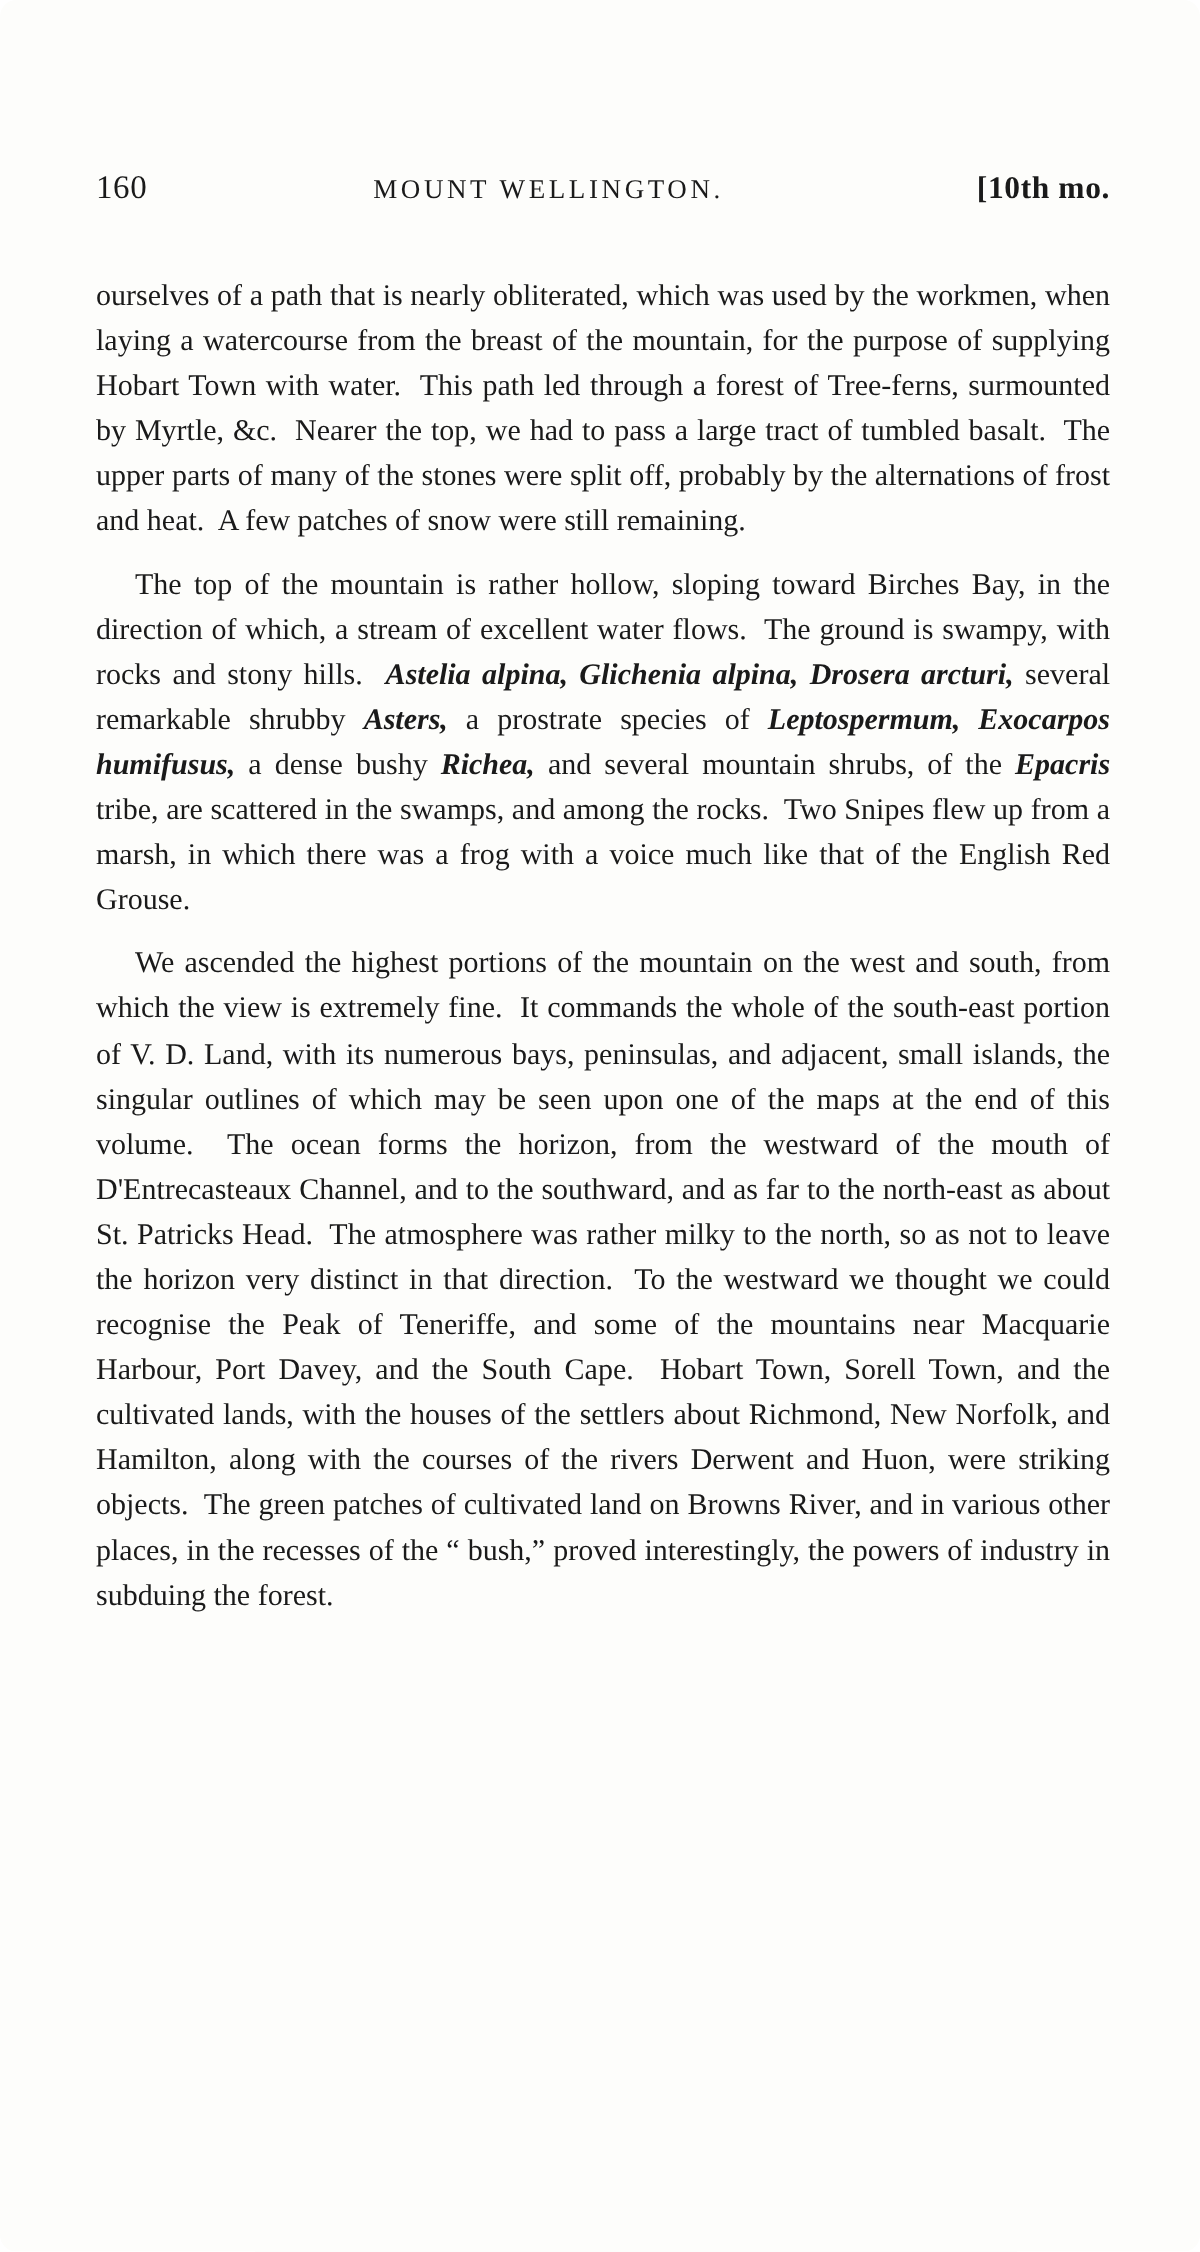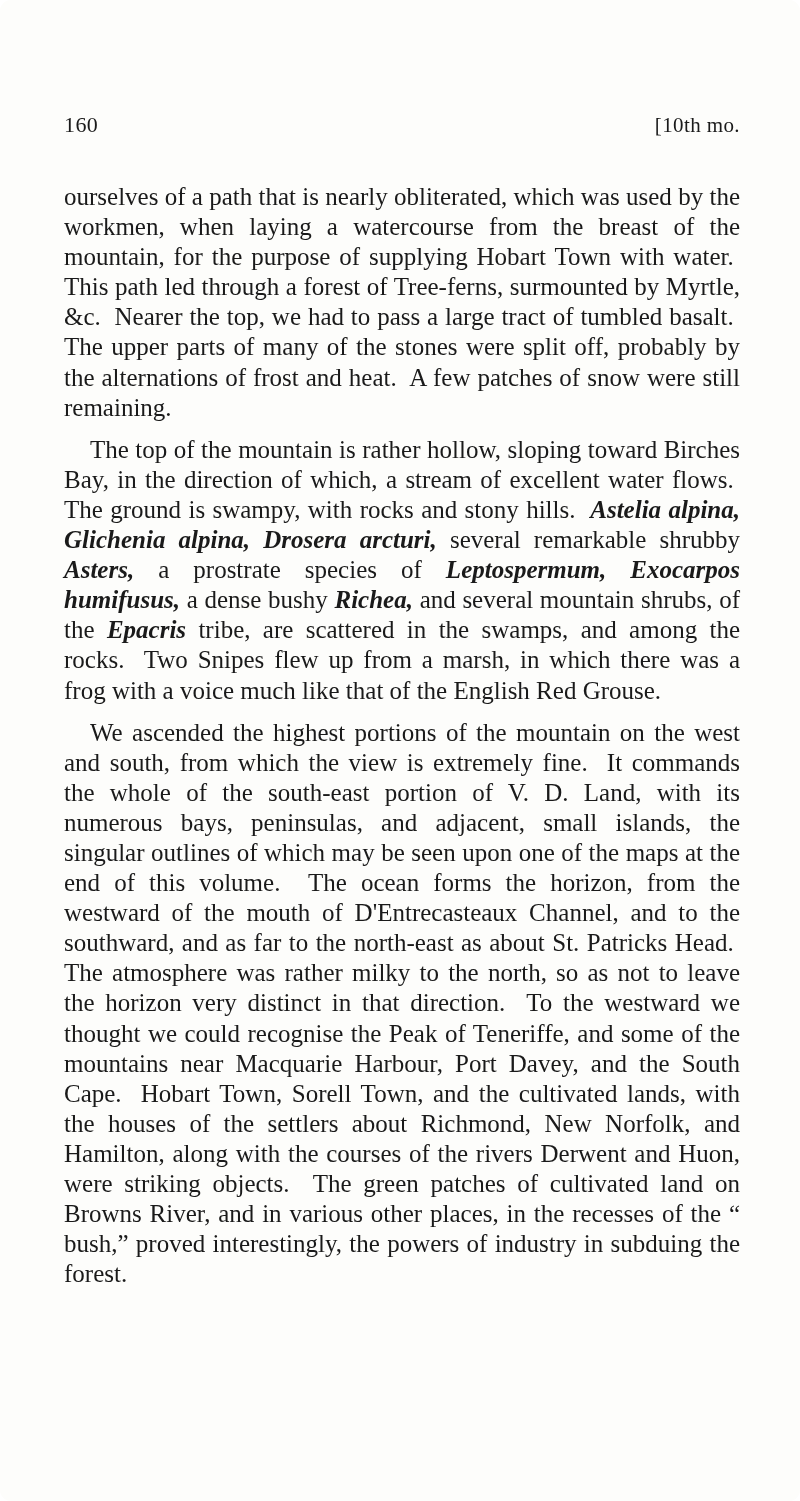--- a/index.html
+++ b/index.html
@@ -45,24 +45,25 @@
     font-size: 18px;
     letter-spacing: 2.4px;
     text-transform: uppercase;
     flex: 1;
     text-align: center;
     padding-right: 18px;
   }
   .head-right {
     font-size: 21px;
     white-space: nowrap;
+    font-weight: bold;
   }
   .body-text p {
     margin: 0;
-    font-size: 25px;
+    font-size: 20px;
     line-height: 30.1px;
     text-align: justify;
     text-justify: inter-word;
     hyphens: none;
   }
   .body-text p.indent {
     text-indent: 26px;
     margin-top: 12px;
   }
   .body-text p + p {
@@ -74,20 +75,21 @@
   }
 </style>
 </head>
 <body>
 
 <div class="page">
   <div class="page-inner">
 
     <div class="running-head">
       <span class="folio">160</span>
+      <span class="head-title">MOUNT WELLINGTON.</span>
       <span class="head-right">[10th mo.</span>
     </div>
 
     <div class="body-text">
 
       <p><span>ourselves of a path that is nearly obliterated, which was used by the workmen, when laying a watercourse from the breast of the mountain, for the purpose of supplying Hobart Town with water.</span>&nbsp; <span>This path led through a forest of Tree-ferns, surmounted by Myrtle, &amp;c.</span>&nbsp; <span>Nearer the top, we had to pass a large tract of tumbled basalt.</span>&nbsp; <span>The upper parts of many of the stones were split off, probably by the alternations of frost and heat.</span>&nbsp; <span>A few patches of snow were still remaining.</span></p>
 
       <p class="indent"><span>The top of the mountain is rather hollow, sloping toward Birches Bay, in the direction of which, a stream of excellent water flows.</span>&nbsp; <span>The ground is swampy, with rocks and stony hills.</span>&nbsp; <span class="bi">Astelia alpina, Glichenia alpina, Drosera arcturi,</span> <span>several remarkable shrubby</span> <span class="bi">Asters,</span> <span>a prostrate species of</span> <span class="bi">Leptospermum, Exocarpos humifusus,</span> <span>a dense bushy</span> <span class="bi">Richea,</span> <span>and several mountain shrubs, of the</span> <span class="bi">Epacris</span> <span>tribe, are scattered in the swamps, and among the rocks.</span>&nbsp; <span>Two Snipes flew up from a marsh, in which there was a frog with a voice much like that of the English Red Grouse.</span></p>
 
       <p class="indent"><span>We ascended the highest portions of the mountain on the west and south, from which the view is extremely fine.</span>&nbsp; <span>It commands the whole of the south-east portion of V. D. Land, with its numerous bays, peninsulas, and adjacent, small islands, the singular outlines of which may be seen upon one of the maps at the end of this volume.</span>&nbsp; <span>The ocean forms the horizon, from the westward of the mouth of D'Entrecasteaux Channel, and to the southward, and as far to the north-east as about St. Patricks Head.</span>&nbsp; <span>The atmosphere was rather milky to the north, so as not to leave the horizon very distinct in that direction.</span>&nbsp; <span>To the westward we thought we could recognise the Peak of Teneriffe, and some of the mountains near Macquarie Harbour, Port Davey, and the South Cape.</span>&nbsp; <span>Hobart Town, Sorell Town, and the cultivated lands, with the houses of the settlers about Richmond, New Norfolk, and Hamilton, along with the courses of the rivers Derwent and Huon, were striking objects.</span>&nbsp; <span>The green patches of cultivated land on Browns River, and in various other places, in the recesses of the “ bush,” proved interestingly, the powers of industry in subduing the forest.</span></p>

